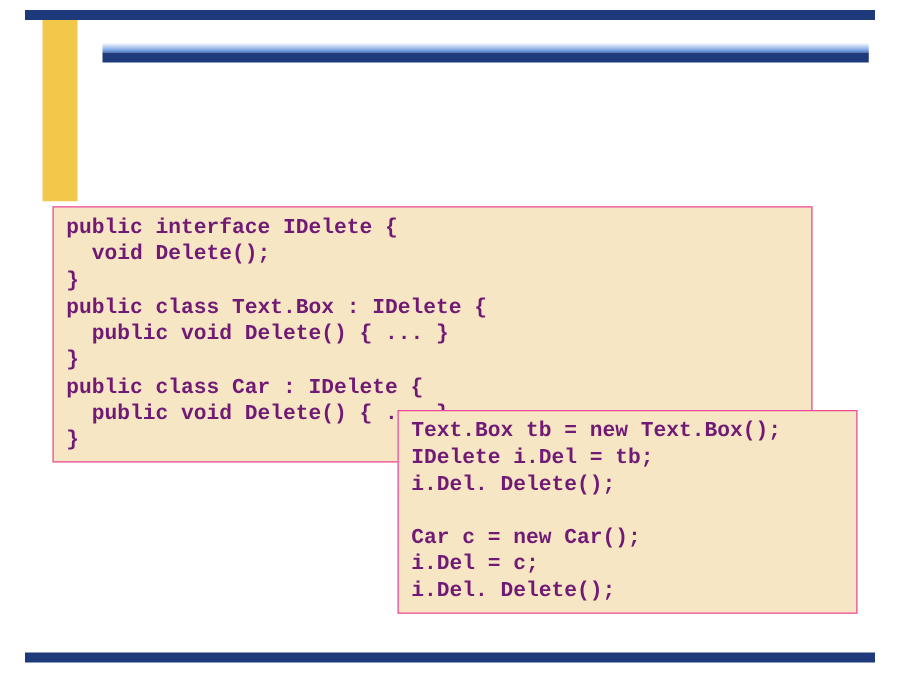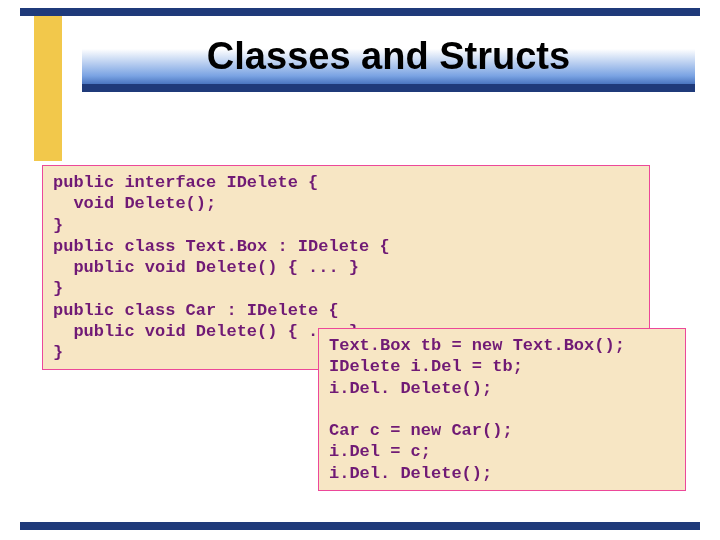--- a/index.html
+++ b/index.html
@@ -80,21 +80,20 @@
     background: #1f3a7a;
   }
 </style>
 </head>
 <body>
 
 <div class="top-bar"></div>
 <div class="yellow-strip"></div>
 
 <div class="title-block">
-  <div class="title-main">Classes and Structs</div>
 </div>
 
 <div class="code-box code-box-1">public interface IDelete {
   void Delete();
 }
 public class Text.Box : IDelete {
   public void Delete() { ... }
 }
 public class Car : IDelete {
   public void Delete() { ... }

